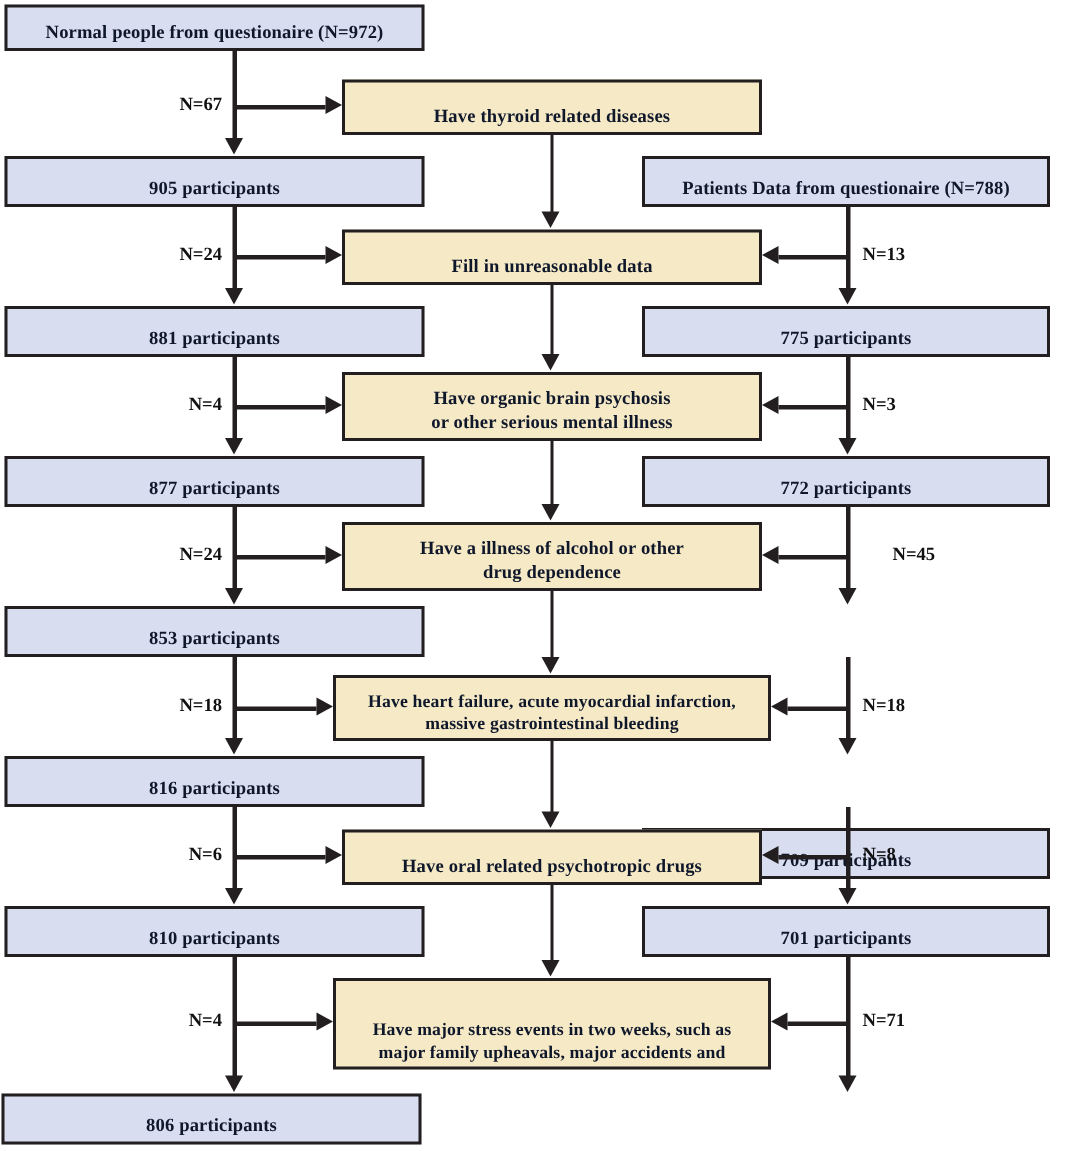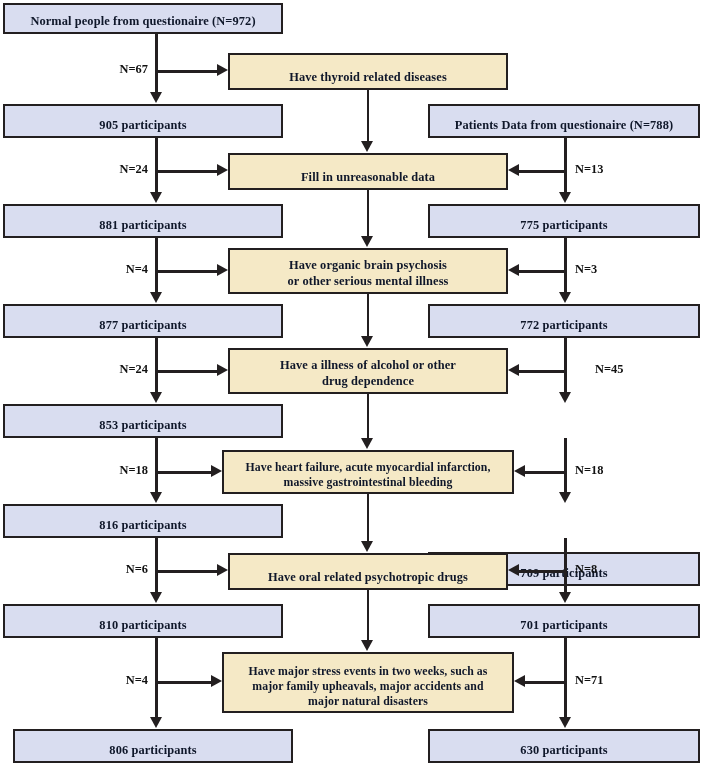--- a/index.html
+++ b/index.html
@@ -103,39 +103,36 @@
   </div>
   <div class="box cohort" style="left:3px; top:404px; width:280px; height:34px;">
     <span>853 participants</span>
   </div>
   <div class="box cohort" style="left:3px; top:504px; width:280px; height:34px;">
     <span>816 participants</span>
   </div>
   <div class="box cohort" style="left:3px; top:604px; width:280px; height:34px;">
     <span>810 participants</span>
   </div>
-  <div class="box cohort" style="left:13px; top:729px; width:280px; height:34px;">
+  <div class="box cohort" style="left:1px; top:729px; width:280px; height:34px;">
     <span>806 participants</span>
   </div>
 
   <div class="box cohort" style="left:428px; top:204px; width:272px; height:34px;">
     <span>775 participants</span>
   </div>
   <div class="box cohort" style="left:428px; top:304px; width:272px; height:34px;">
     <span>772 participants</span>
   </div>
   <div class="box cohort" style="left:428px; top:504px; width:272px; height:34px;margin-top:48px;">
     <span>709 participants</span>
   </div>
   <div class="box cohort" style="left:428px; top:604px; width:272px; height:34px;">
     <span>701 participants</span>
   </div>
-  <div class="box cohort" style="left:428px; top:729px; width:272px; height:34px;">
-    <span>630 participants</span>
-  </div>
 
   <div class="box exclusion" style="left:228px; top:53px; width:280px; height:37px;">
     <div><span>Have thyroid related diseases</span></div>
   </div>
 
   <div class="box exclusion" style="left:228px; top:153px; width:280px; height:37px;">
     <div><span>Fill in unreasonable data</span></div>
   </div>
 
   <div class="box exclusion" style="left:228px; top:248px; width:280px; height:46px;">
@@ -160,21 +157,20 @@
     <div>
       <div>Have heart failure, acute myocardial infarction,</div>
       <div>massive gastrointestinal bleeding</div>
     </div>
   </div>
 
   <div class="box exclusion" style="left:222px; top:652px; width:292px; height:61px; font-size:11.8px;">
     <div>
       <div>Have major stress events in two weeks, such as</div>
       <div>major family upheavals, major accidents and</div>
-      <div>major natural disasters</div>
     </div>
   </div>
 
   <div class="vline" style="left:155px; top:34px;  height:60px;"></div>
   <div class="arrow-down" style="left:149.5px; top:92px;"></div>
 
   <div class="vline" style="left:155px; top:138px; height:60px;"></div>
   <div class="arrow-down" style="left:149.5px; top:192px;"></div>
 
   <div class="vline" style="left:155px; top:238px; height:60px;"></div>

